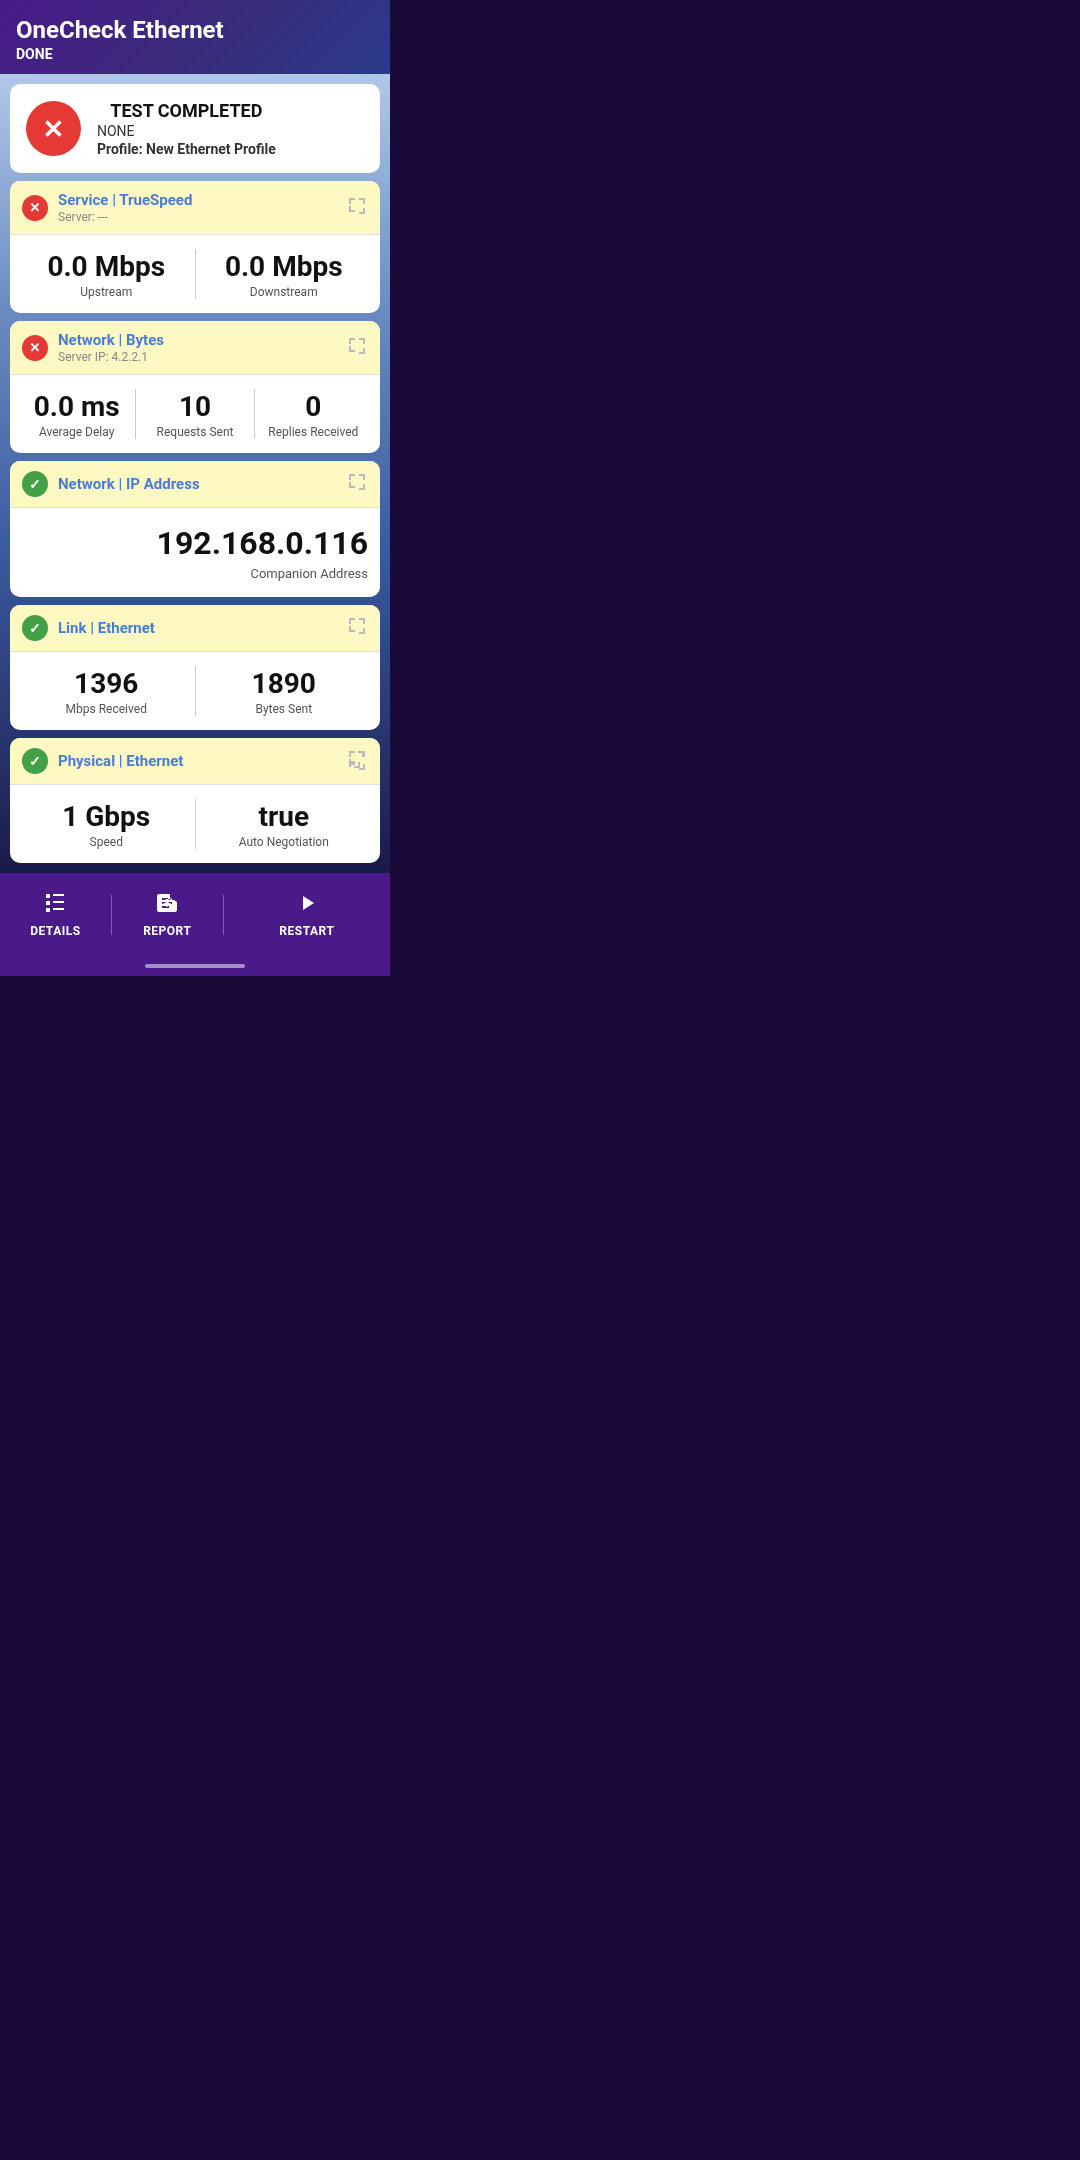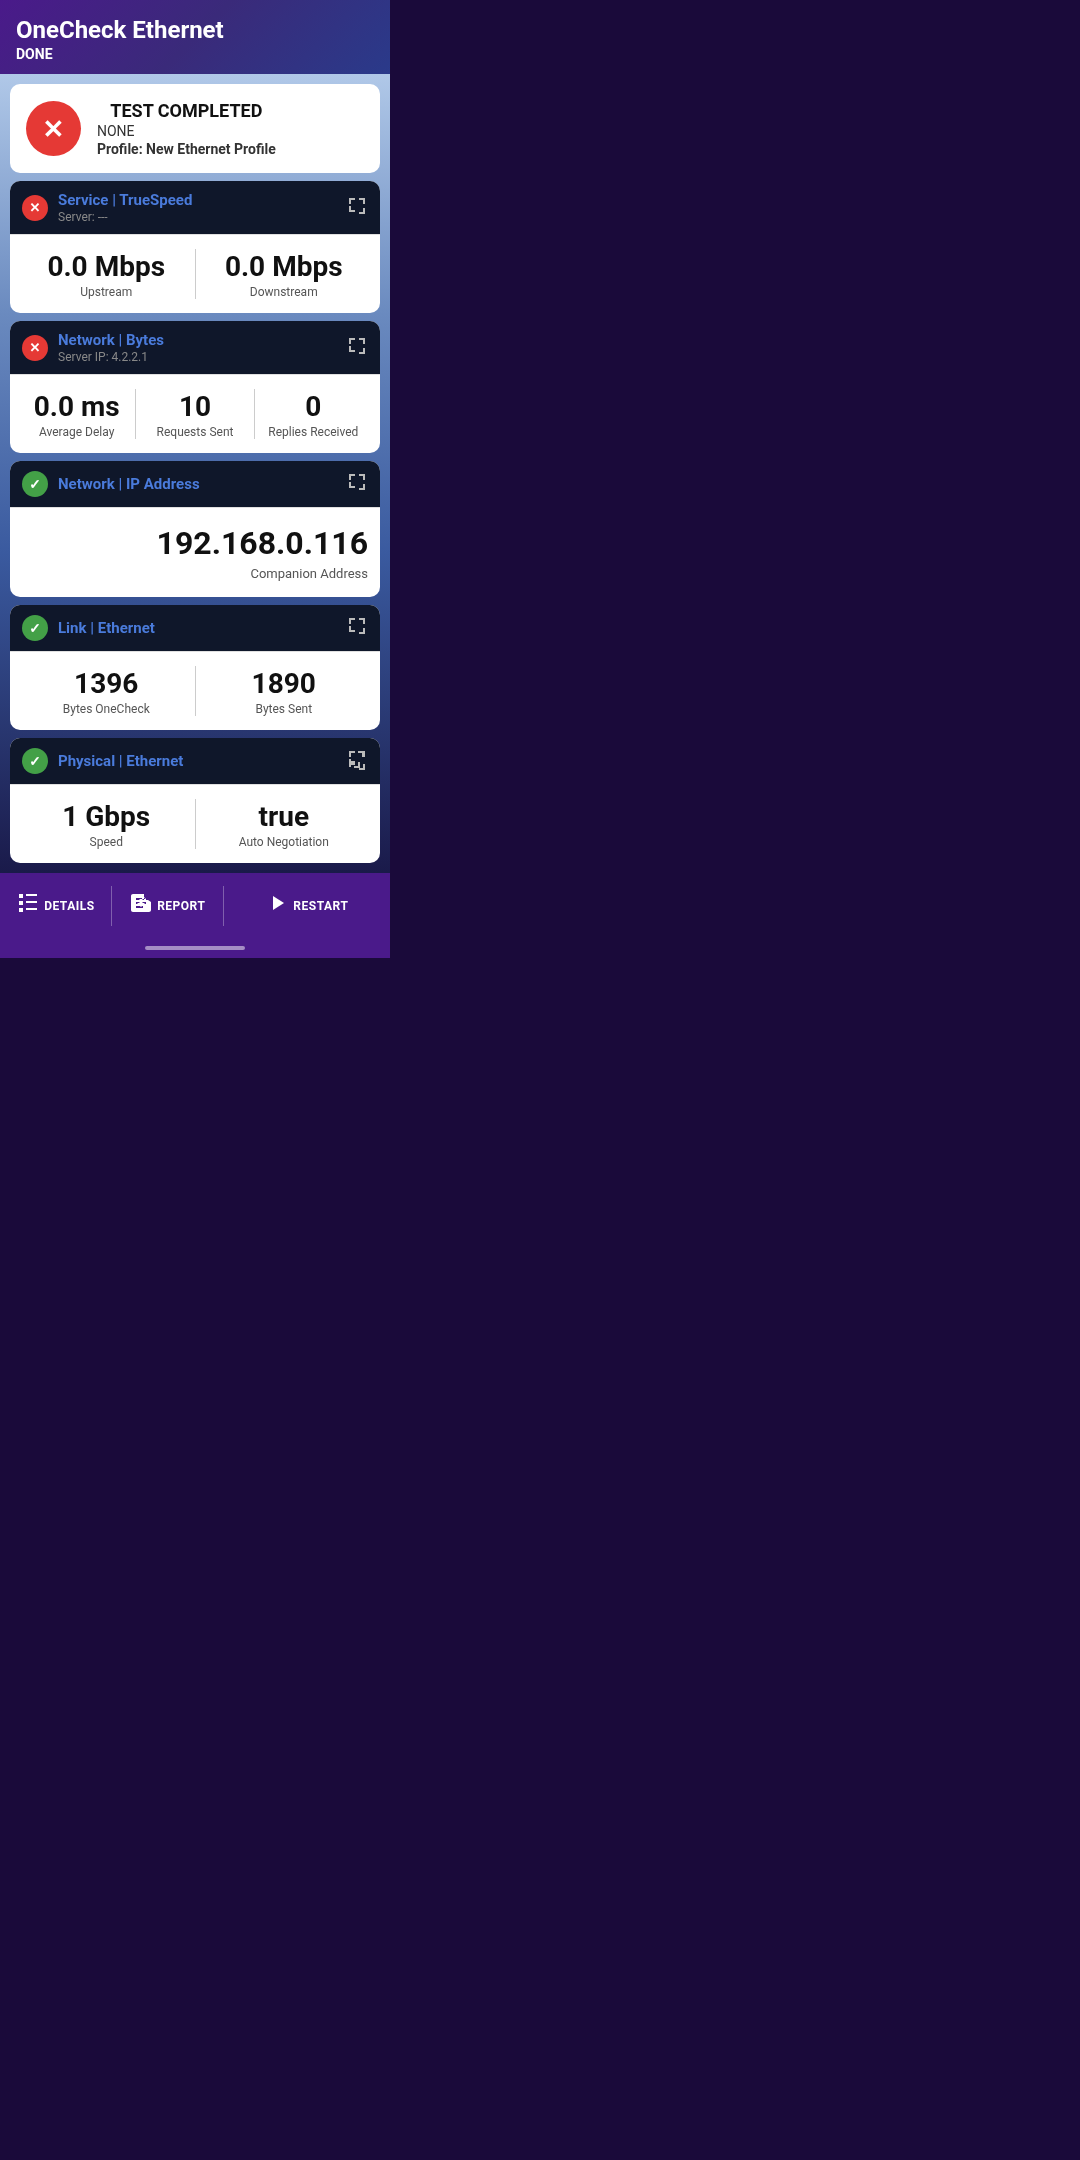--- a/index.html
+++ b/index.html
@@ -95,21 +95,21 @@
     }
 
     
     .section-card {
       background: white;
       border-radius: 10px;
       overflow: hidden;
     }
 
     .section-header {
-      background: #0f172a;
+      background: #fef9c3;
       padding: 10px 12px;
       display: flex;
       align-items: center;
       justify-content: space-between;
       border-bottom: 1px solid #e0e0e0;
       gap: 41px;
     }
 
     .section-header-left {
       display: flex;
@@ -239,21 +239,21 @@
     .bottom-nav {
       background: #4a1a8a;
       display: flex;
       align-items: center;
       padding: 10px 0;
     }
 
     .nav-item {
       flex: 1;
       display: flex;
-      flex-direction: row;
+      flex-direction: column;
       align-items: center;
       justify-content: center;
       gap: 4px;
       padding: 8px 0;
       color: white;
       cursor: pointer;
     }
 
     .nav-divider {
       width: 1px;
@@ -410,21 +410,21 @@
       </div>
       <div class="expand-icon">
         <svg width="22" height="22" viewBox="0 0 22 22" fill="none">
           <path d="M3 3h6v2H5v4H3zm10 0h6v6h-2V5h-4zm6 10h-2v4h-4v2h6zm-13 4H3v-6h2v4h4v2z" fill="#bbb"></path>
         </svg>
       </div>
     </div>
     <div class="section-body">
       <div class="metric-group">
         <div class="metric-value">1396</div>
-        <div class="metric-label">Bytes OneCheck</div>
+        <div class="metric-label">Mbps Received</div>
       </div>
       <div class="divider-vertical"></div>
       <div class="metric-group">
         <div class="metric-value">1890</div>
         <div class="metric-label">Bytes Sent</div>
       </div>
     </div>
   </div>
 
   <div class="section-card">

